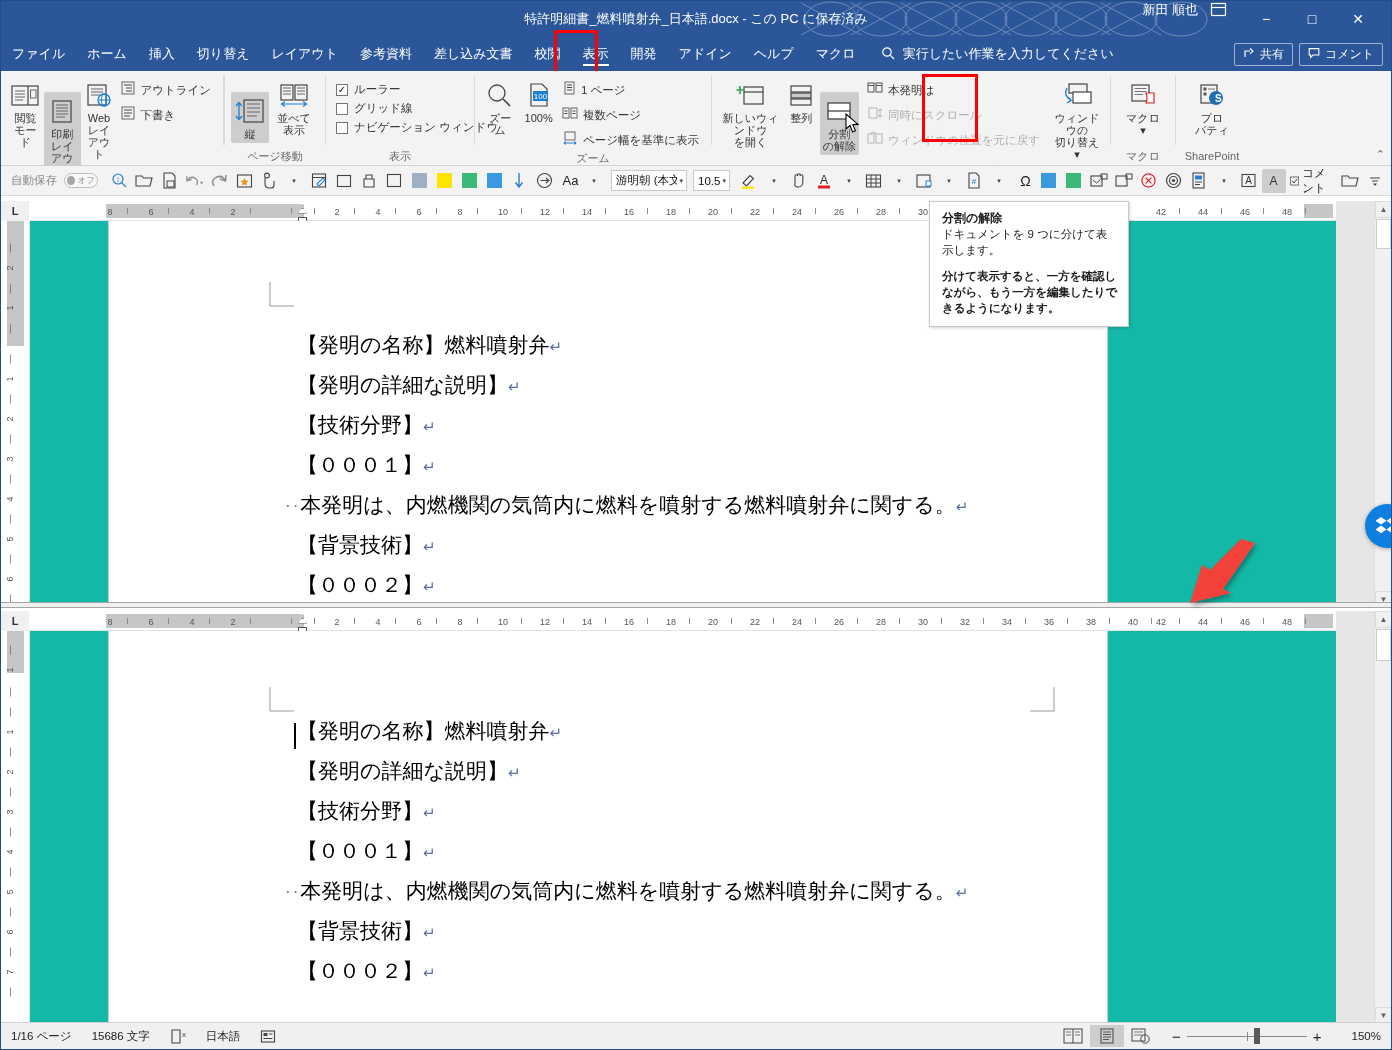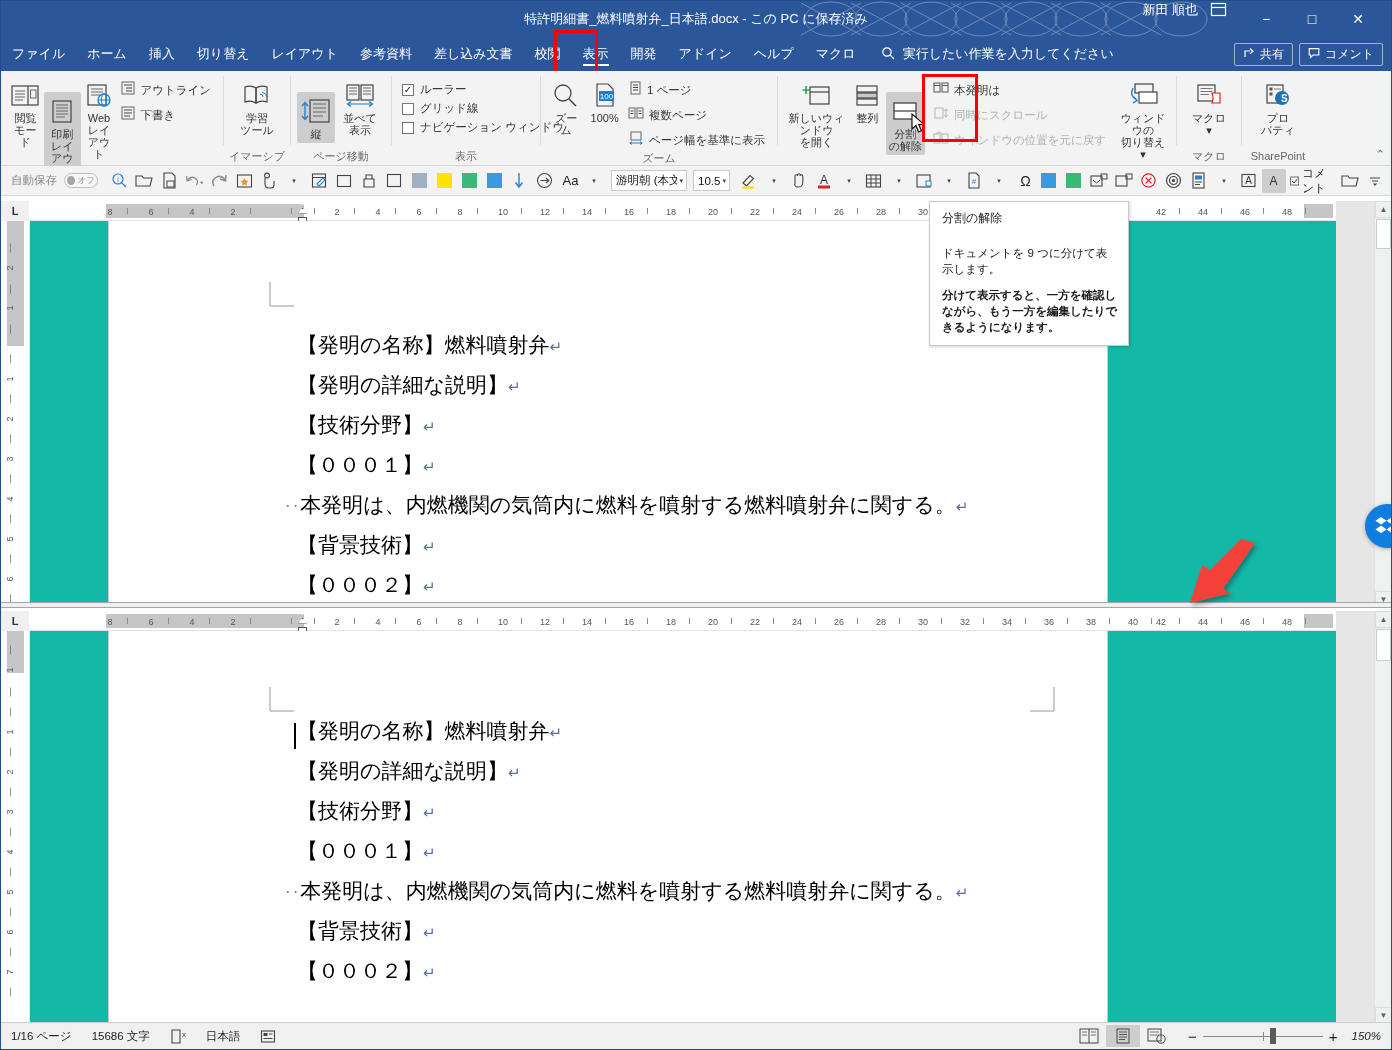--- a/index.html
+++ b/index.html
@@ -193,21 +193,21 @@
 
   .splitbar { position:absolute; left:0; right:0; height: 6px; background:#f0f0f0;
               border-top:1px solid #a6a6a6; border-bottom:1px solid #a6a6a6; }
 
   
   .tooltip {
     position: absolute; background:#fff; border:1px solid #c8c8c8;
     box-shadow: 1px 1px 3px rgba(0,0,0,.18); padding: 8px 10px 10px 12px;
     width: 200px; font-size: 11.5px; color:#1a1a1a; line-height: 16px;
   }
-  .tooltip .tt-title { font-weight:normal; font-size: 12px; margin-bottom: 19px; }
+  .tooltip .tt-title { font-weight:bold; font-size: 12px; margin-bottom: 0; }
   .tooltip p { margin: 0 0 10px 0; }
   .tooltip p:last-child { margin-bottom: 0; font-weight: bold; }
 
   
   .statusbar {
     position:absolute; left:0; right:0; bottom:0; height: 27px; background:#f0f0f0;
     border-top:1px solid #d0d0d0; display:flex; align-items:center; font-size: 11.5px; color:#222;
   }
   .sb-item { padding: 0 10px; display:flex; align-items:center; gap:6px; white-space:nowrap; }
   .viewbtn { width: 34px; height: 22px; display:flex; align-items:center; justify-content:center; }
@@ -375,37 +375,20 @@
                 </svg>
             </span>
             <span>下書き</span>
           </div>
         </div>
       </div>
       <div class="gname">表示</div>
     </div>
     <div class="grp-sep"></div>
 
-    <div class="grp" style="width:66px;">
-      <div class="body" style="justify-content:center;">
-        <div class="bigbtn">
-          <span class="ic">
-            <svg width="30" height="26" viewBox="0 0 30 26">
-                <path d="M3 4 Q9 2 14 5 L14 20 Q9 17 3 19 Z" fill="none" stroke="#444" stroke-width="1.2"></path>
-                <path d="M25 4 Q19 2 14 5 L14 20 Q19 17 25 19 Z" fill="none" stroke="#444" stroke-width="1.2"></path>
-                <path d="M18 11 q3 0 3 3" fill="none" stroke="#1b7fd4"></path>
-                <path d="M20 9 q5 2 5 5" fill="none" stroke="#1b7fd4"></path>
-              </svg>
-          </span>
-          <span>学習</span>
-          <span>ツール</span>
-        </div>
-      </div>
-      <div class="gname">イマーシブ</div>
-    </div>
     <div class="grp-sep"></div>
 
     <div class="grp" style="width:100px;">
       <div class="body" style="justify-content:center;">
         <div class="bigbtn sel" style="width:40px;">
           <span class="ic">
             <svg width="32" height="28" viewBox="0 0 32 28">
                 <rect x="10" y="2" width="19" height="22" fill="none" stroke="#444" stroke-width="1.2"></rect>
                 <line x1="13" y1="6" x2="26" y2="6" stroke="#666"></line>
                 <line x1="13" y1="10" x2="26" y2="10" stroke="#666"></line>
@@ -1211,17 +1194,17 @@
     </div>
 
     <div class="sb-item" style="padding-left:14px;">
       <span style="font-size:15px;">−</span>
       <span class="zoomslider">
         <span class="track"></span>
         <span class="mid"></span>
         <span class="knob"></span>
       </span>
       <span style="font-size:15px;">+</span>
-      <span style="margin-left:8px;font-style:italic;">150%</span>
+      <span style="margin-left:24px;">150%</span>
     </div>
   </div>
 
 </div>
 
 </body></html>

